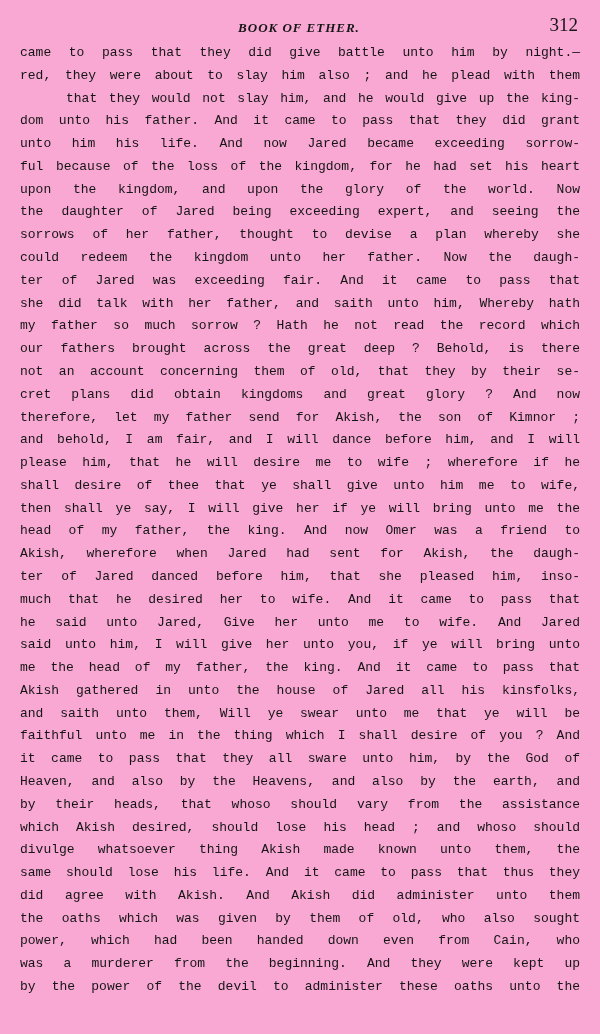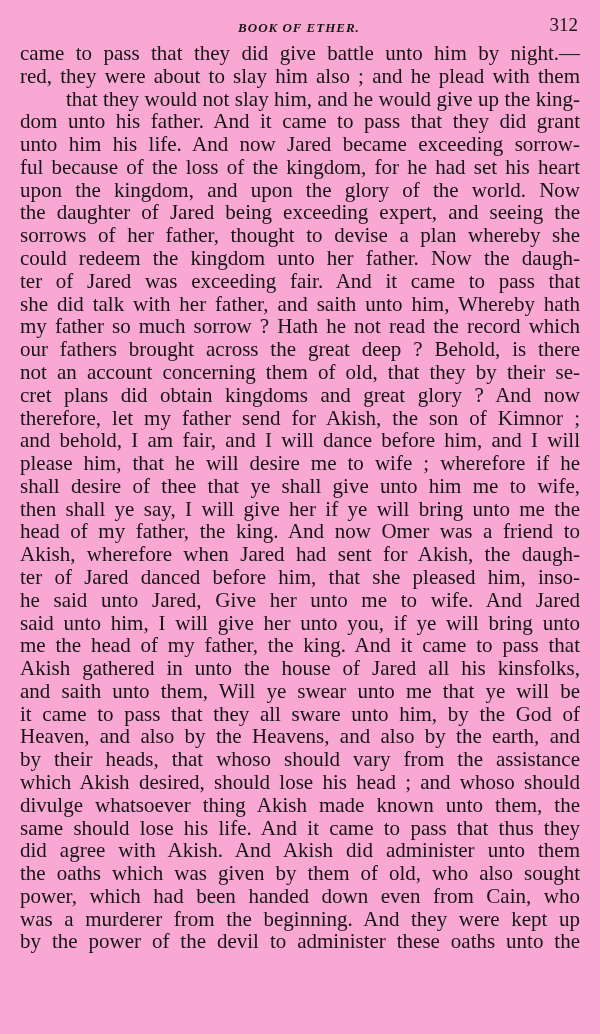--- a/index.html
+++ b/index.html
@@ -18,22 +18,22 @@
     text-transform: uppercase;
   }
   .page-number {
     position: absolute; right: 0; top: 0; font-size: 19px;
   }
   .body-text {
     position: absolute; left: 20px; width: 560px; top: 42px;
   }
   .line {
     display: block; height: 27.2px; line-height: 27.2px;
-    font-size: 21px; white-space: nowrap;
-    text-align: justify; text-align-last: justify;
+    font-size: 13px; white-space: nowrap;
+    text-align: justify; text-align-last: justify; font-family: Liberation Mono, monospace;
   }
   .line.last { text-align-last: justify; }
 </style>
 </head>
 <body>
 
 <div class="page">
   <div class="running-head">
     <div class="book-title">BOOK OF ETHER.</div>
     <div class="page-number">312</div>
@@ -57,25 +57,27 @@
     <span class="line" style="height: 22.7907px; line-height: 22.7907px;">not an account concerning them of old, that they by their se-</span>
     <span class="line" style="height: 22.7907px; line-height: 22.7907px;">cret plans did obtain kingdoms and great glory ? And now</span>
     <span class="line" style="height: 22.7907px; line-height: 22.7907px;">therefore, let my father send for Akish, the son of Kimnor ;</span>
     <span class="line" style="height: 22.7907px; line-height: 22.7907px;">and behold, I am fair, and I will dance before him, and I will</span>
     <span class="line" style="height: 22.7907px; line-height: 22.7907px;">please him, that he will desire me to wife ; wherefore if he</span>
     <span class="line" style="height: 22.7907px; line-height: 22.7907px;">shall desire of thee that ye shall give unto him me to wife,</span>
     <span class="line" style="height: 22.7907px; line-height: 22.7907px;">then shall ye say, I will give her if ye will bring unto me the</span>
     <span class="line" style="height: 22.7907px; line-height: 22.7907px;">head of my father, the king. And now Omer was a friend to</span>
     <span class="line" style="height: 22.7907px; line-height: 22.7907px;">Akish, wherefore when Jared had sent for Akish, the daugh-</span>
     <span class="line" style="height: 22.7907px; line-height: 22.7907px;">ter of Jared danced before him, that she pleased him, inso-</span>
+    <span class="line" style="height: 22.7907px; line-height: 22.7907px;">much that he desired her to wife. And it came to pass that</span>
     <span class="line" style="height: 22.7907px; line-height: 22.7907px;">he said unto Jared, Give her unto me to wife. And Jared</span>
     <span class="line" style="height: 22.7907px; line-height: 22.7907px;">said unto him, I will give her unto you, if ye will bring unto</span>
     <span class="line" style="height: 22.7907px; line-height: 22.7907px;">me the head of my father, the king. And it came to pass that</span>
     <span class="line" style="height: 22.7907px; line-height: 22.7907px;">Akish gathered in unto the house of Jared all his kinsfolks,</span>
     <span class="line" style="height: 22.7907px; line-height: 22.7907px;">and saith unto them, Will ye swear unto me that ye will be</span>
+    <span class="line" style="height: 22.7907px; line-height: 22.7907px;">faithful unto me in the thing which I shall desire of you ? And</span>
     <span class="line" style="height: 22.7907px; line-height: 22.7907px;">it came to pass that they all sware unto him, by the God of</span>
     <span class="line" style="height: 22.7907px; line-height: 22.7907px;">Heaven, and also by the Heavens, and also by the earth, and</span>
     <span class="line" style="height: 22.7907px; line-height: 22.7907px;">by their heads, that whoso should vary from the assistance</span>
     <span class="line" style="height: 22.7907px; line-height: 22.7907px;">which Akish desired, should lose his head ; and whoso should</span>
     <span class="line" style="height: 22.7907px; line-height: 22.7907px;">divulge whatsoever thing Akish made known unto them, the</span>
     <span class="line" style="height: 22.7907px; line-height: 22.7907px;">same should lose his life. And it came to pass that thus they</span>
     <span class="line" style="height: 22.7907px; line-height: 22.7907px;">did agree with Akish. And Akish did administer unto them</span>
     <span class="line" style="height: 22.7907px; line-height: 22.7907px;">the oaths which was given by them of old, who also sought</span>
     <span class="line" style="height: 22.7907px; line-height: 22.7907px;">power, which had been handed down even from Cain, who</span>
     <span class="line" style="height: 22.7907px; line-height: 22.7907px;">was a murderer from the beginning. And they were kept up</span>

